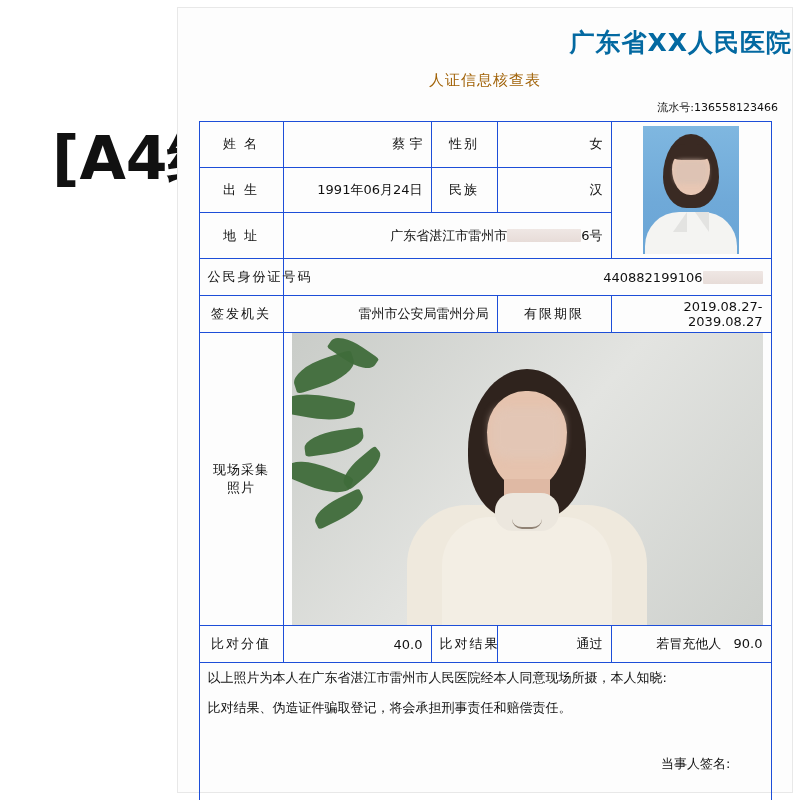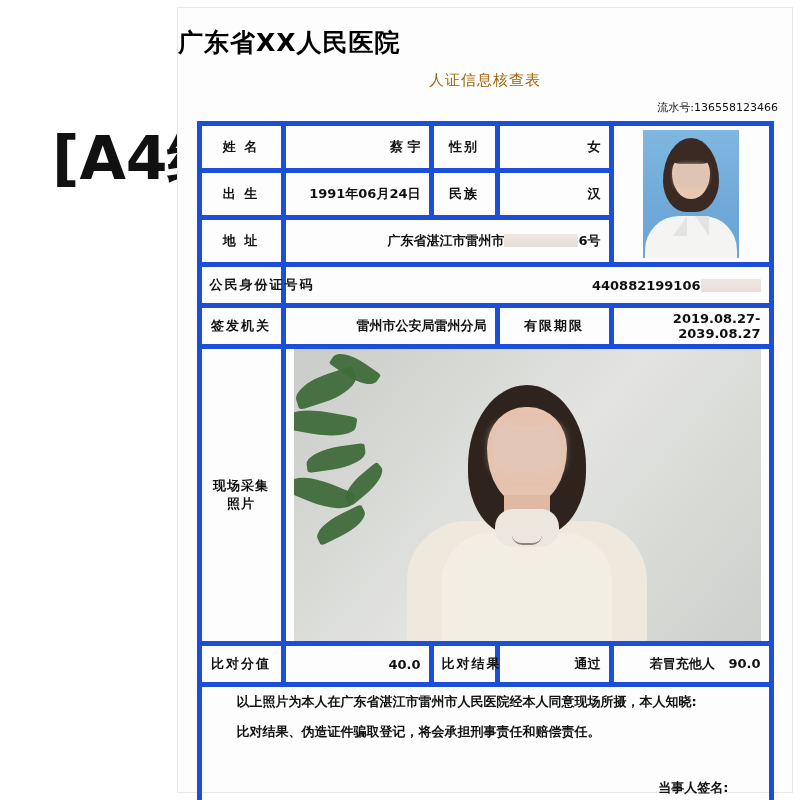--- a/index.html
+++ b/index.html
@@ -36,25 +36,25 @@
     position: absolute;
     left: 178px;
     top: 8px;
     width: 614px;
     height: 784px;
     background: #fdfdfd;
     box-shadow: 0 0 0 1px #e8e8e8;
   }
 
   #doc-title {
-    text-align: left;
+    text-align: right;
     font-family: "DejaVu Sans", sans-serif;
     font-weight: bold;
     font-size: 25px;
-    color: #000000;
+    color: #0369a1;
     margin-top: 18px;
     letter-spacing: 1px;
   }
   #doc-subtitle {
     text-align: center;
     font-family: "DejaVu Sans", sans-serif;
     font-size: 15px;
     color: #a16207;
     margin-top: 12px;
     letter-spacing: 1px;
@@ -72,25 +72,24 @@
   table.form {
     border-collapse: collapse;
     width: 572px;
     margin: 6px auto 0 auto;
     table-layout: fixed;
     font-family: "DejaVu Sans", sans-serif;
     font-size: 13px;
     color: #111111;
   }
   table.form td {
-    border: 5px solid #1d4ed8;
+    border: 1px solid #1d4ed8;
     padding: 0 8px;
     vertical-align: middle;
     height: 36px;
-    font-weight: bold;
   }
   td.lbl {
     text-align: center;
     letter-spacing: 2px;
     white-space: nowrap;
   }
   td.val {
     text-align: right;
     padding-left: 12px;
   }
@@ -313,21 +312,21 @@
     opacity: 0.7;
   }
 
   
   .statement td {
     height: auto;
     padding: 16px 20px 18px 22px;
     line-height: 2.3;
     font-size: 13px;
   }
-  .statement .line { display: block; margin-left: 27px; }
+  .statement .line { display: block; }
   .sign-line {
     text-align: right;
     margin-top: 26px;
     padding-right: 32px;
   }
   .date-line {
     text-align: right;
     margin-top: 14px;
     padding-right: 10px;
   }

